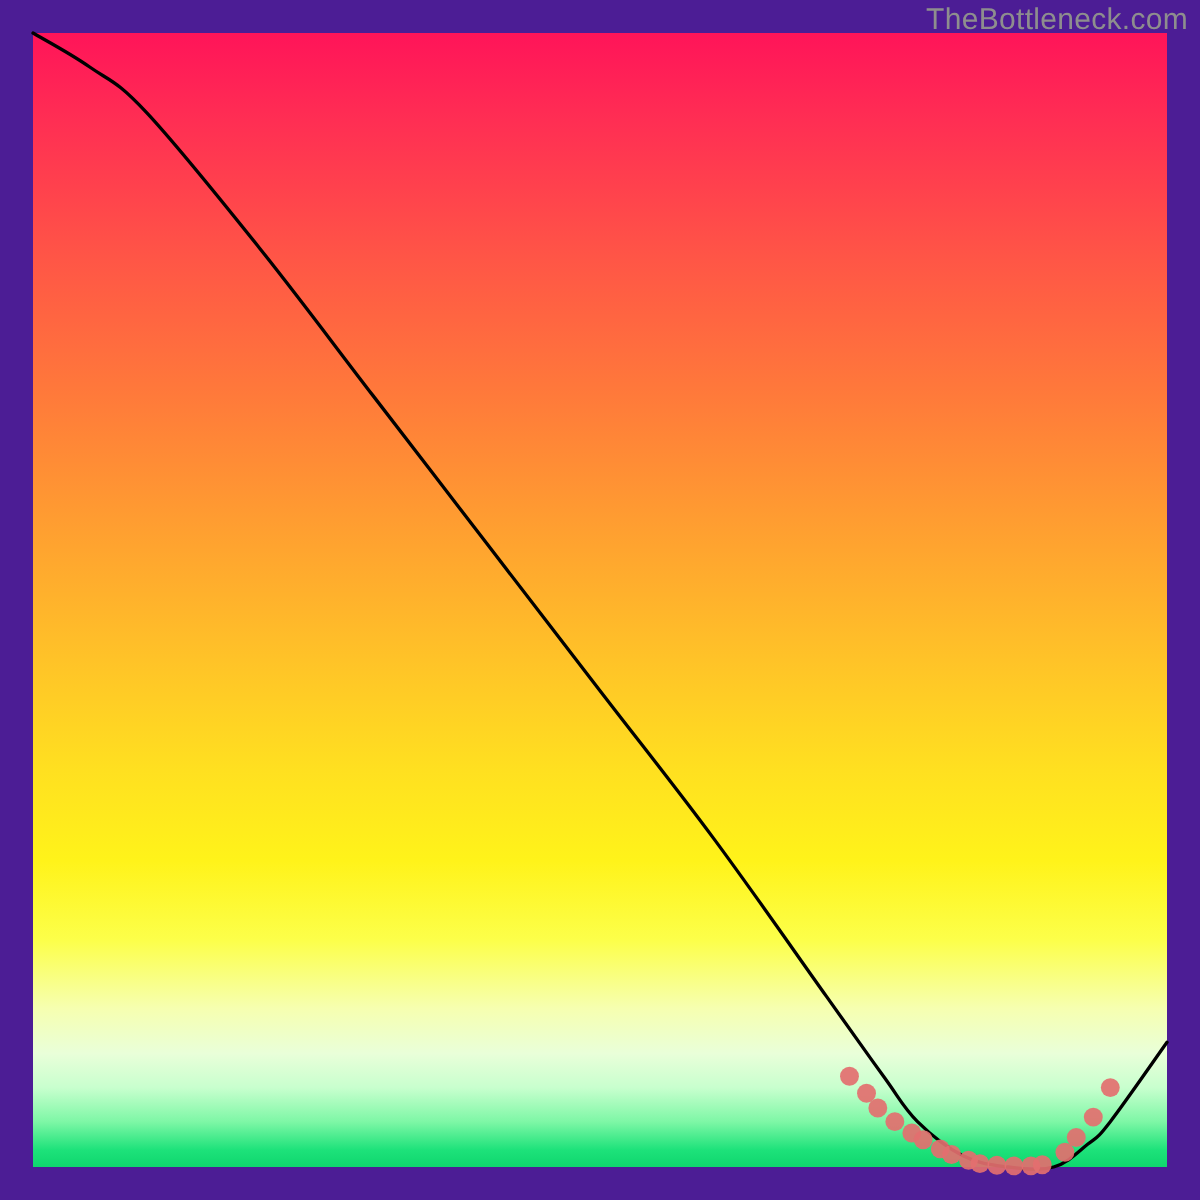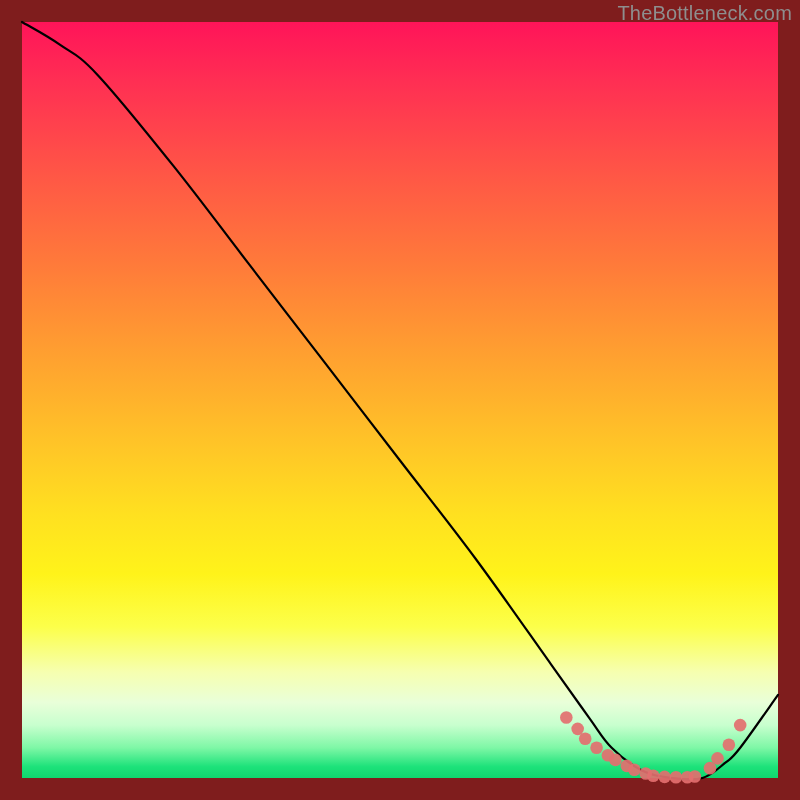--- a/index.html
+++ b/index.html
@@ -1,21 +1,21 @@
 <!DOCTYPE html>
 <html><head>
 <meta charset="utf-8">
 <style>
   * { margin: 0; padding: 0; box-sizing: border-box; }
   html, body { width: 800px; height: 800px; background: #000; overflow: hidden; }
   .frame {
     position: relative;
     width: 800px;
     height: 800px;
-    background: #7f1d1d;
+    background: #4c1d95;
   }
   .plot {
     position: absolute;
     left: 22px;
     top: 22px;
     width: 756px;
     height: 756px;
     
     background: linear-gradient(to bottom,
       #ff1459 0%,

